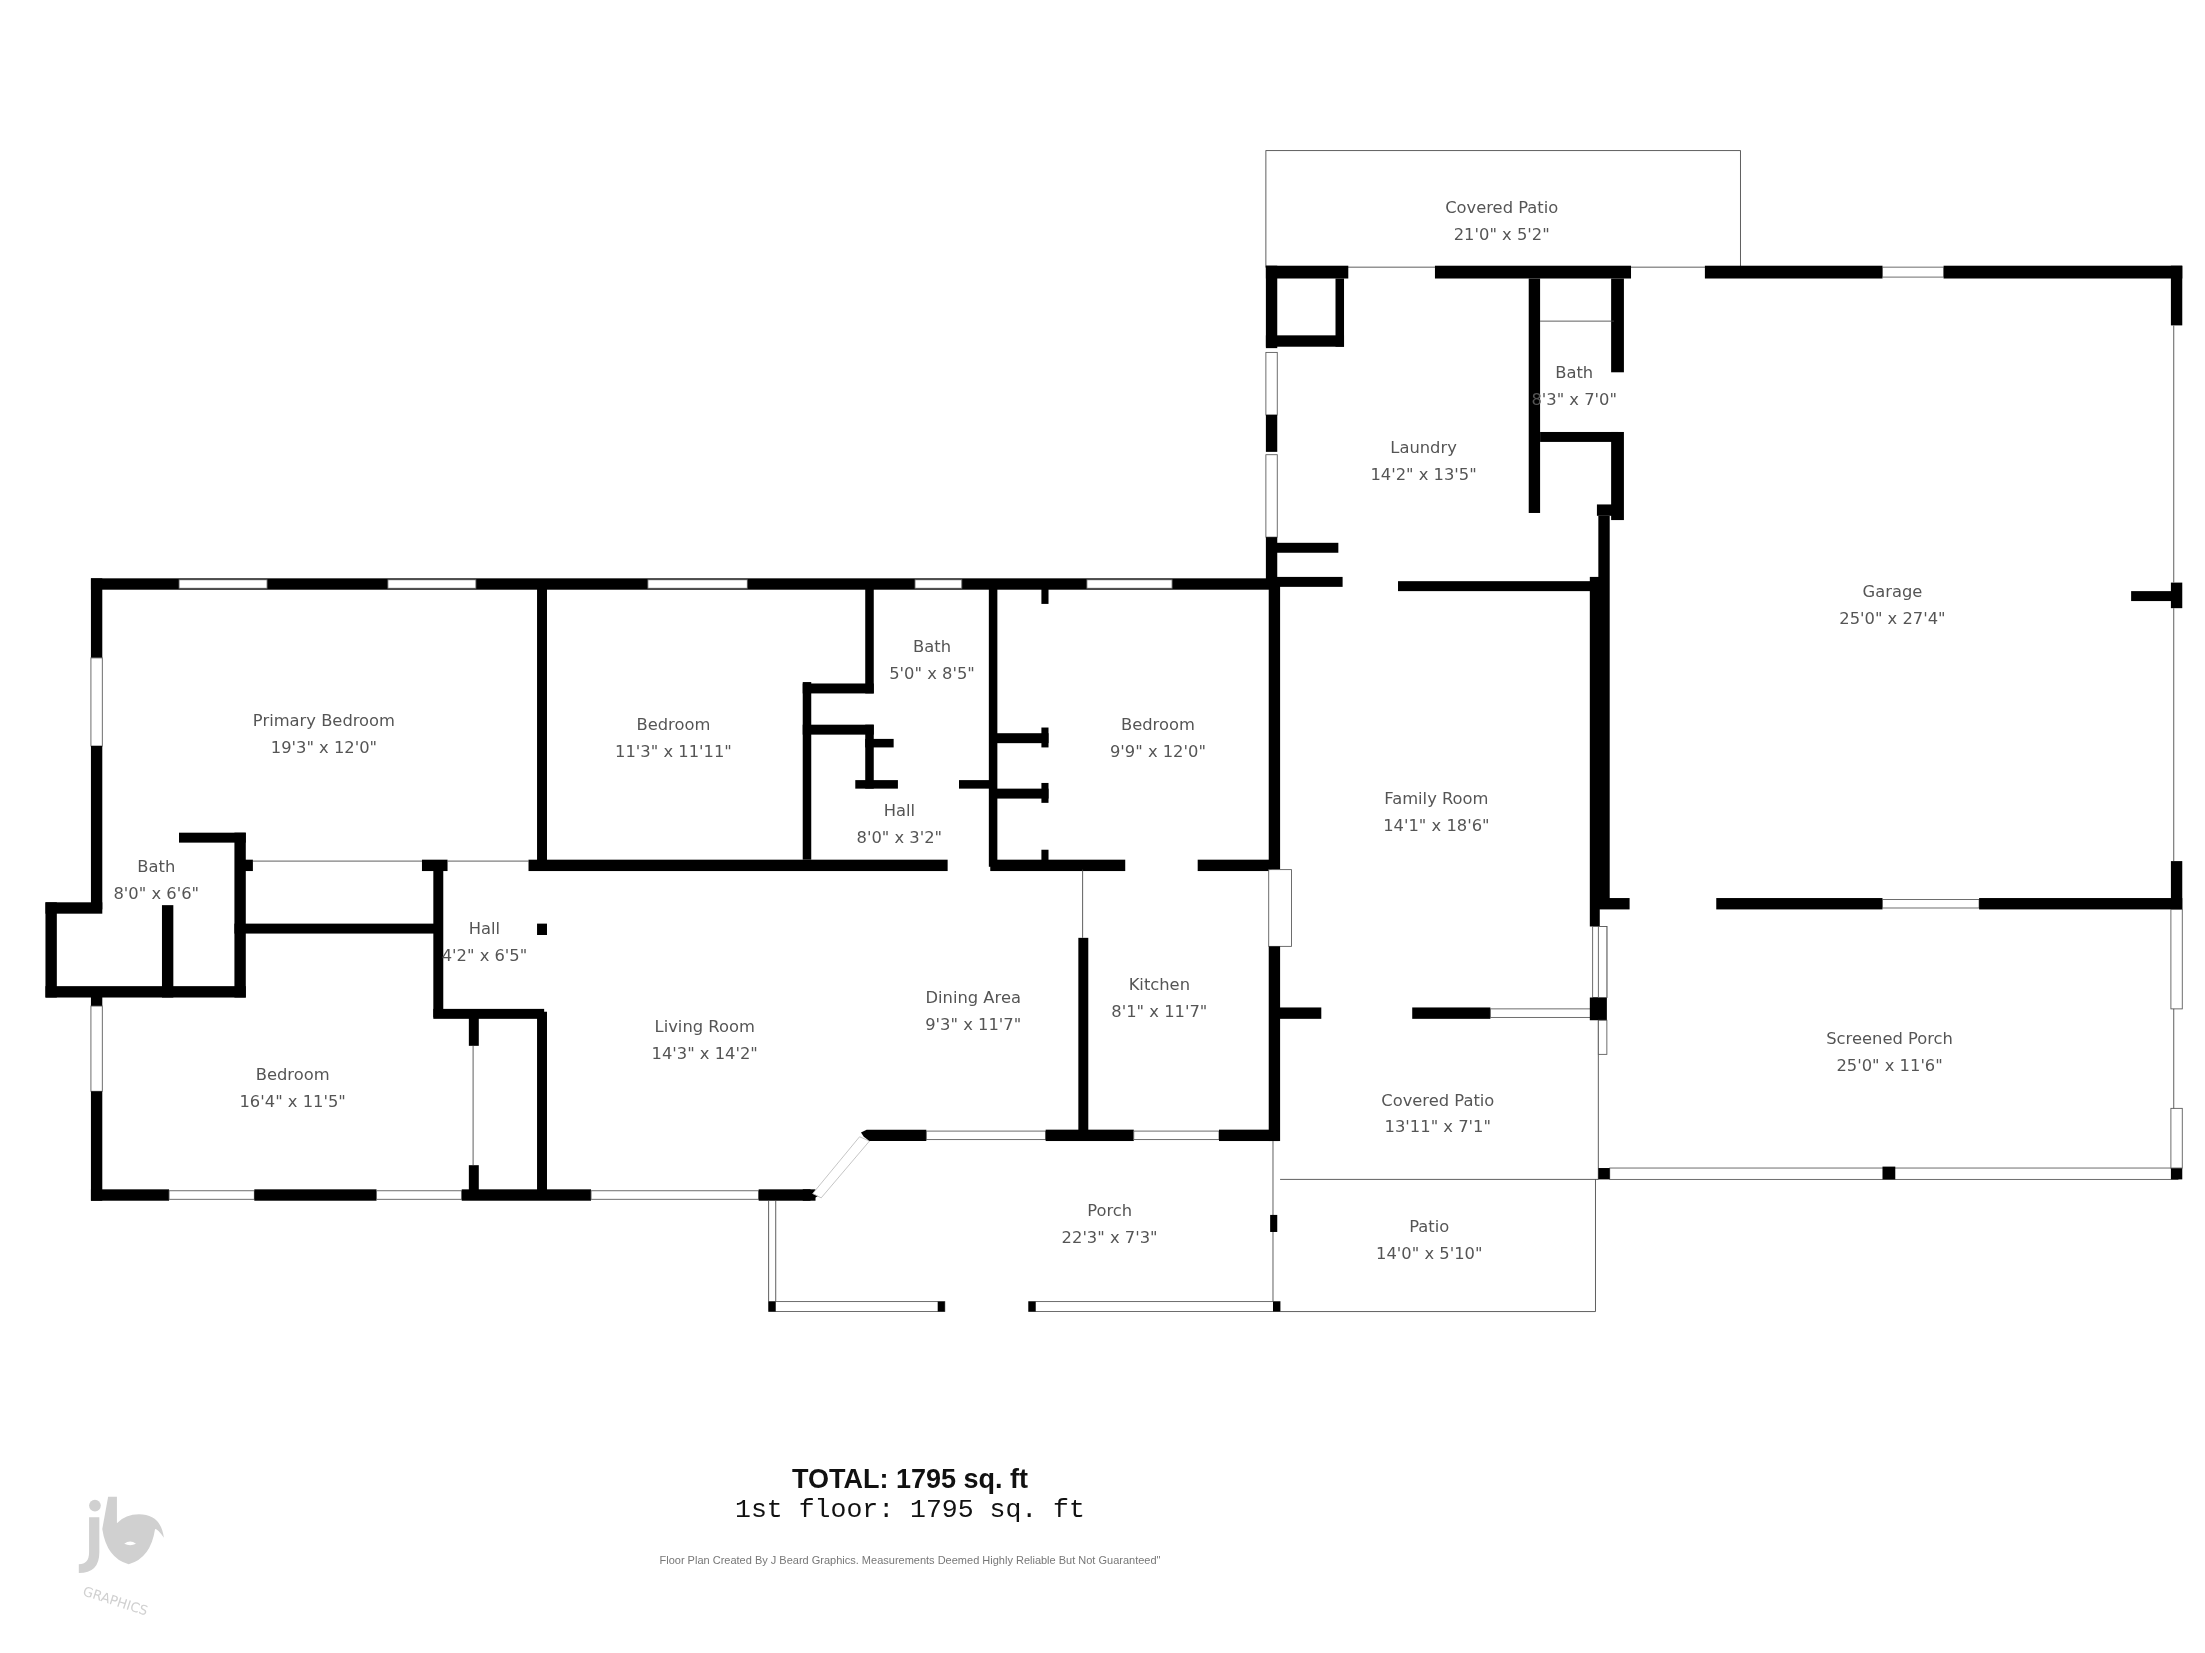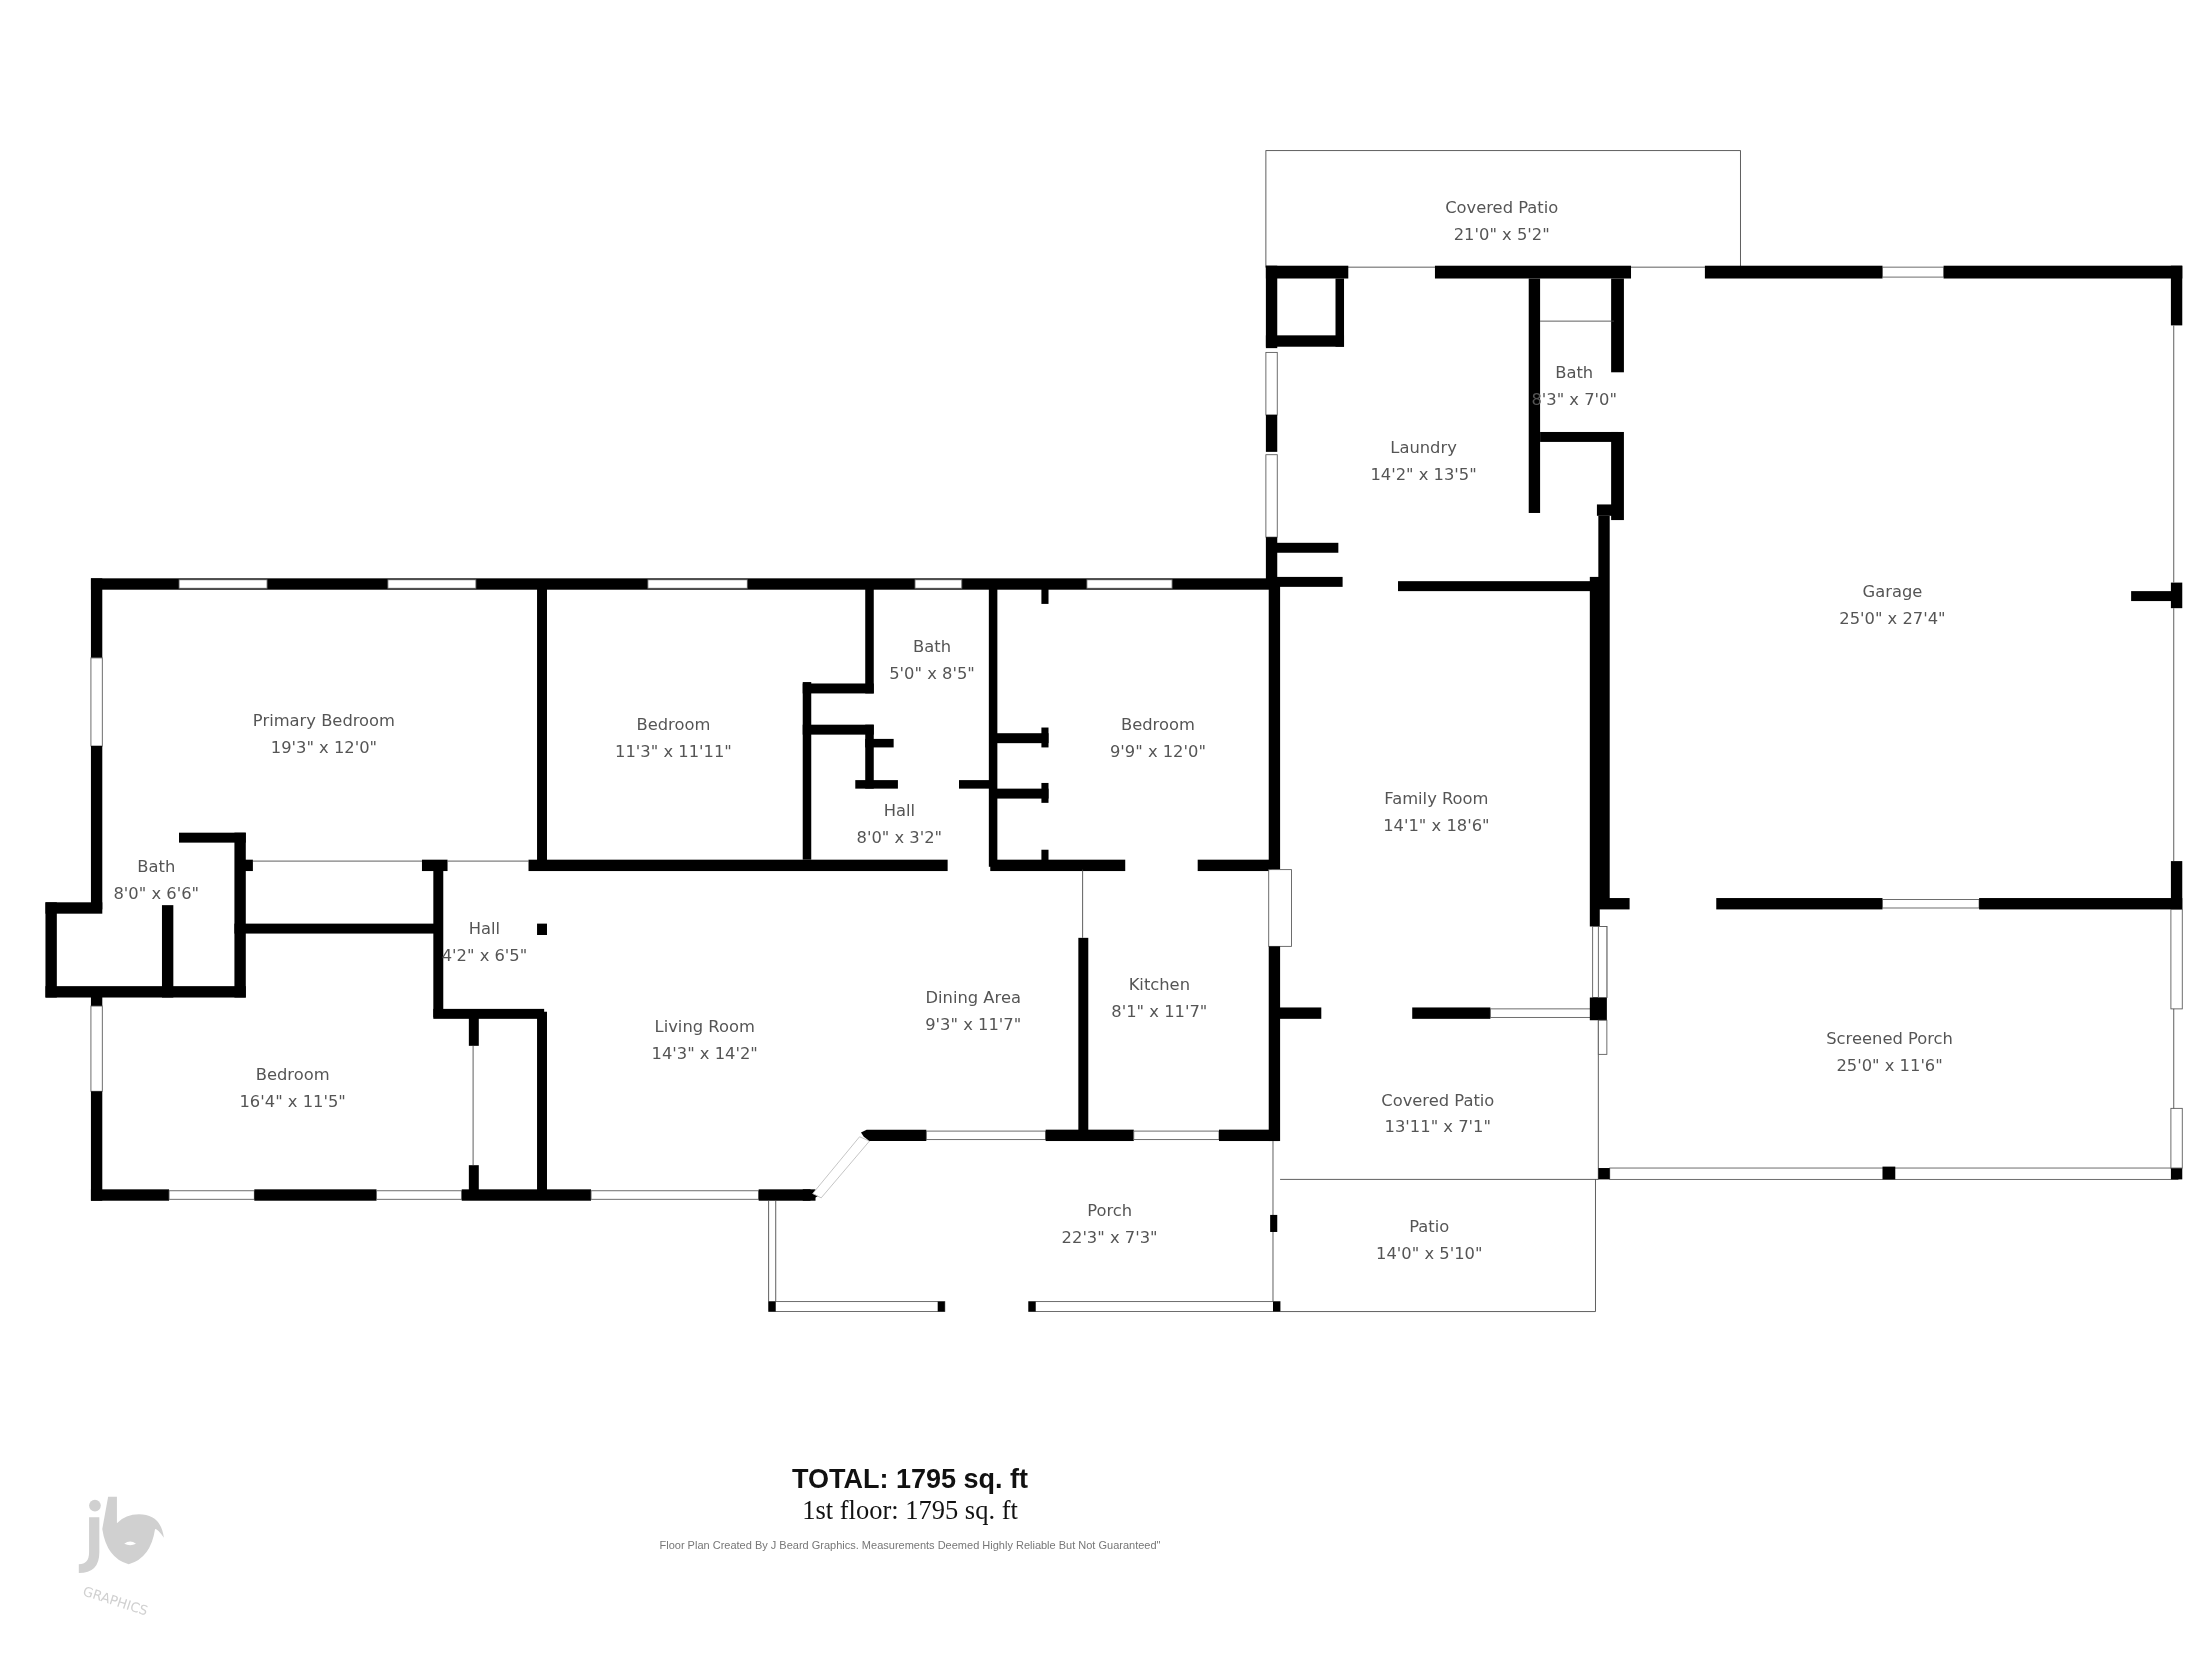--- a/index.html
+++ b/index.html
@@ -7,22 +7,22 @@
   #plan { position:absolute; left:0; top:0; width:2205px; height:1654px; }
   .wall { fill:#000; }
   .thin { stroke:#444; stroke-width:0.6; fill:none; }
   .open { stroke:#bbb; stroke-width:0.6; fill:#fff; }
   .win { fill:#fff; stroke:#555; stroke-width:0.6; }
   .room-name, .room-dim { font-family:"DejaVu Sans", sans-serif; fill:#555; text-anchor:middle; }
   .room-name { font-size:11.5px; }
   .room-dim { font-size:11.5px; }
   #footer { position:absolute; left:0; width:1820px; top:1463px; text-align:center; color:#111; }
   #footer .total { font-family:"Liberation Sans", sans-serif; font-weight:bold; font-size:27px; line-height:32px; }
-  #footer .line { font-family:Liberation Serif, serif; font-size:26.5px; line-height:31px; }
-  #footer .credit { font-family:"Liberation Sans", sans-serif; font-size:11px; color:#777; margin-top:13px; }
+  #footer .line { font-family:Liberation Mono, monospace; font-size:26.5px; line-height:31px; }
+  #footer .credit { font-family:"Liberation Sans", sans-serif; font-size:11px; color:#777; margin-top:28px; }
   #logo { position:absolute; left:55px; top:1485px; width:118px; height:132px; }
 </style>
 </head>
 <body>
 
 <svg id="plan" viewBox="0 0 1552 1164" preserveAspectRatio="none" xmlns="http://www.w3.org/2000/svg">
 
   <g>
     <rect x="891" y="106" width="334" height="82" class="thin"></rect>
   </g>

